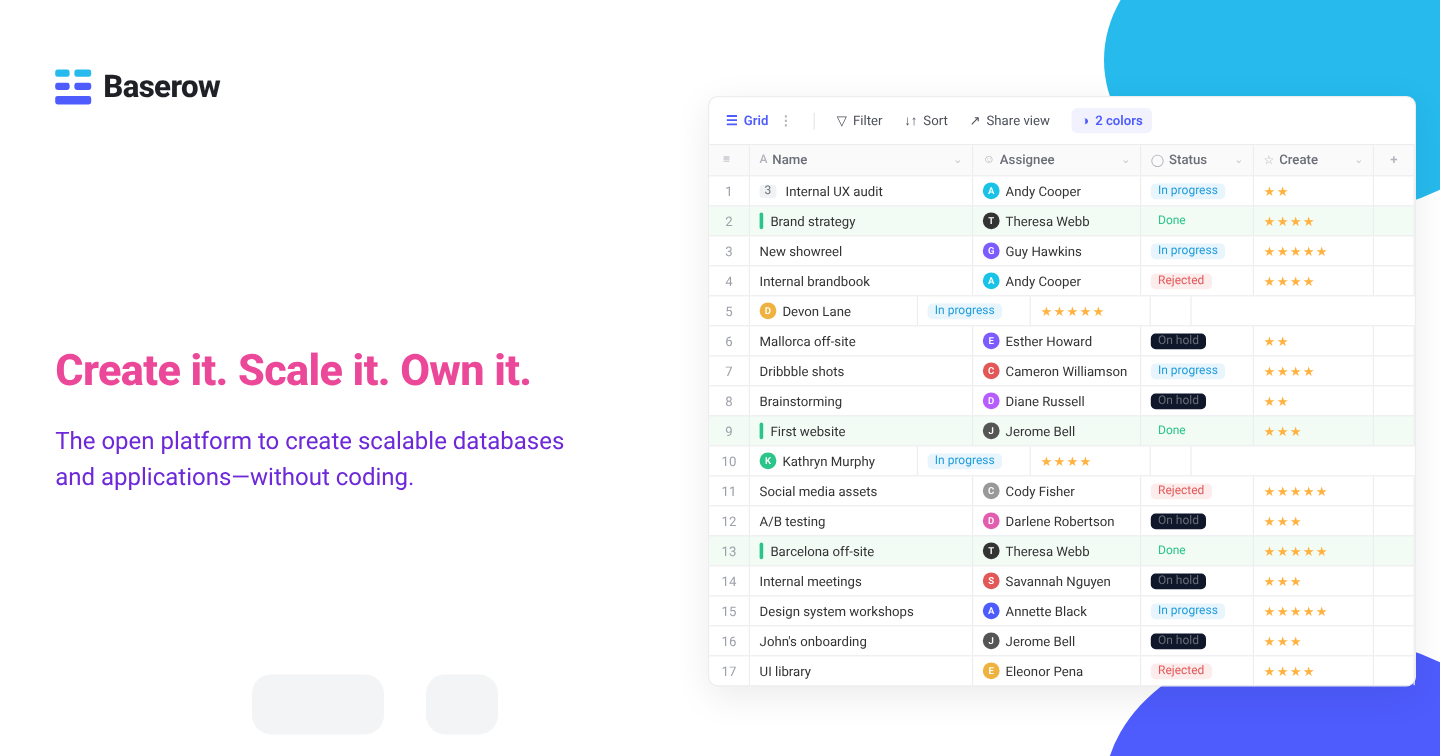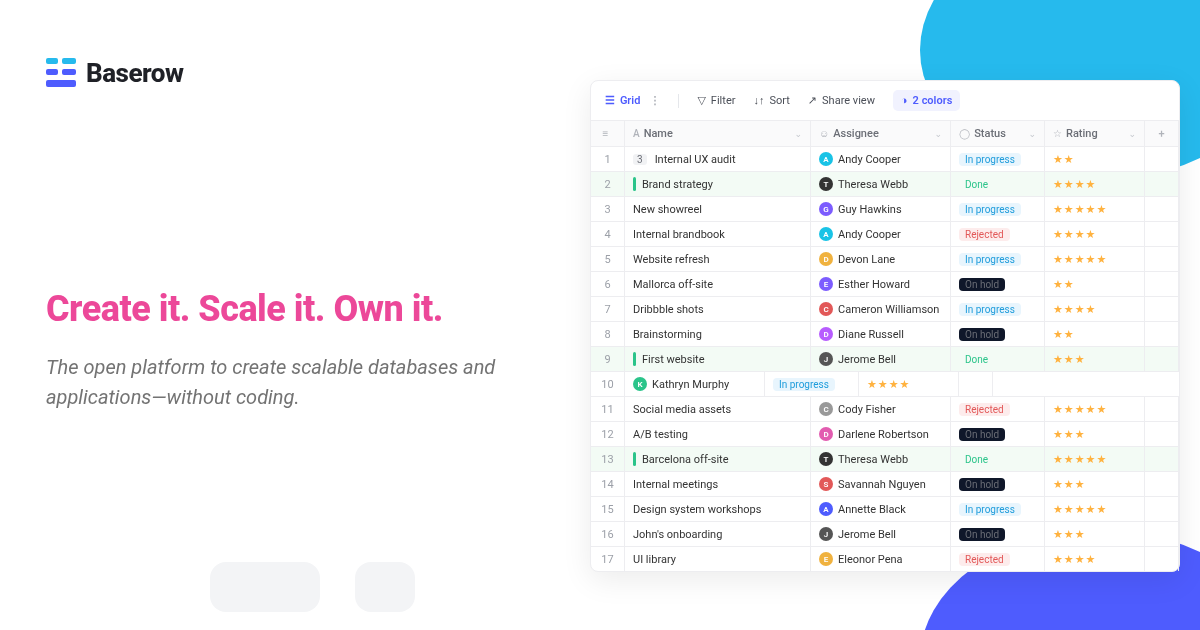--- a/index.html
+++ b/index.html
@@ -17,21 +17,21 @@
 .logo-mark { width: 30px; height: 30px; position: relative; }
 .logo-mark span { position: absolute; display: block; border-radius: 2px; }
 .m1 { width: 12px; height: 6px; background: #26BAED; left: 0; top: 0; }
 .m2 { width: 14px; height: 6px; background: #26BAED; left: 16px; top: 0; }
 .m3 { width: 12px; height: 6px; background: #4E5CFE; left: 0; top: 11px; }
 .m4 { width: 14px; height: 6px; background: #4E5CFE; left: 16px; top: 11px; }
 .m5 { width: 30px; height: 7px; background: #4E5CFE; left: 0; top: 22px; }
 .logo-text { font-size: 26px; font-weight: 800; color: #1F2127; letter-spacing: -0.5px; }
 
 .headline { margin-top: 200px; font-size: 36px; font-weight: 800; color: #ec4899; letter-spacing: -0.5px; }
-.subhead { margin-top: 22px; font-size: 20px; color: #737373; line-height: 1.5; max-width: 460px; font-style: italic; }
+.subhead { margin-top: 22px; font-size: 20px; color: #6d28d9; line-height: 1.5; max-width: 460px; }
 
 
 .card { position: absolute; top: 80px; left: 590px; width: 590px; background: #fff; border: 1px solid #EDEDF0; border-radius: 8px; box-shadow: 0 8px 30px rgba(0,0,0,0.08); }
 .toolbar { display: flex; align-items: center; padding: 9px 14px; gap: 18px; font-size: 11px; color: #4B4F58; }
 .tool { display: flex; align-items: center; gap: 5px; cursor: pointer; }
 .tool.active { color: #4E5CFE; font-weight: 600; }
 .tool.colors { background: #F1F2FE; padding: 4px 8px; border-radius: 5px; color: #4E5CFE; font-weight: 600; }
 .tool .dots { color: #B0B3BA; margin-left: 4px; }
 .divider { width: 1px; height: 14px; background: #E5E7EB; }
 
@@ -128,21 +128,21 @@
           <span>Assignee</span>
           <span class="chev">⌄</span>
         </div>
       <div class="cell c-status">
           <span class="hdr-icon">◯</span>
           <span>Status</span>
           <span class="chev">⌄</span>
         </div>
       <div class="cell c-rating">
           <span class="hdr-icon">☆</span>
-          <span>Rating</span>
+          <span>Create</span>
           <span class="chev">⌄</span>
         </div>
       <div class="cell c-add">
           <span>+</span>
         </div>
     </div>
     <div id="rows">
         <div class="row">
           <div class="cell c-num">1</div>
           <div class="cell c-name">
@@ -208,23 +208,20 @@
           <div class="cell c-status">
             <span class="status-pill s-rejected">Rejected</span>
           </div>
           <div class="cell c-rating">
             <span class="stars">★★★★</span>
           </div>
           <div class="cell c-add"></div>
         </div>
         <div class="row">
           <div class="cell c-num">5</div>
-          <div class="cell c-name">
-            <span>Website refresh</span>
-          </div>
           <div class="cell c-assignee">
             <span class="avatar" style="background: rgb(240, 178, 63);">D</span>
             <span>Devon Lane</span>
           </div>
           <div class="cell c-status">
             <span class="status-pill s-progress">In progress</span>
           </div>
           <div class="cell c-rating">
             <span class="stars">★★★★★</span>
           </div>

